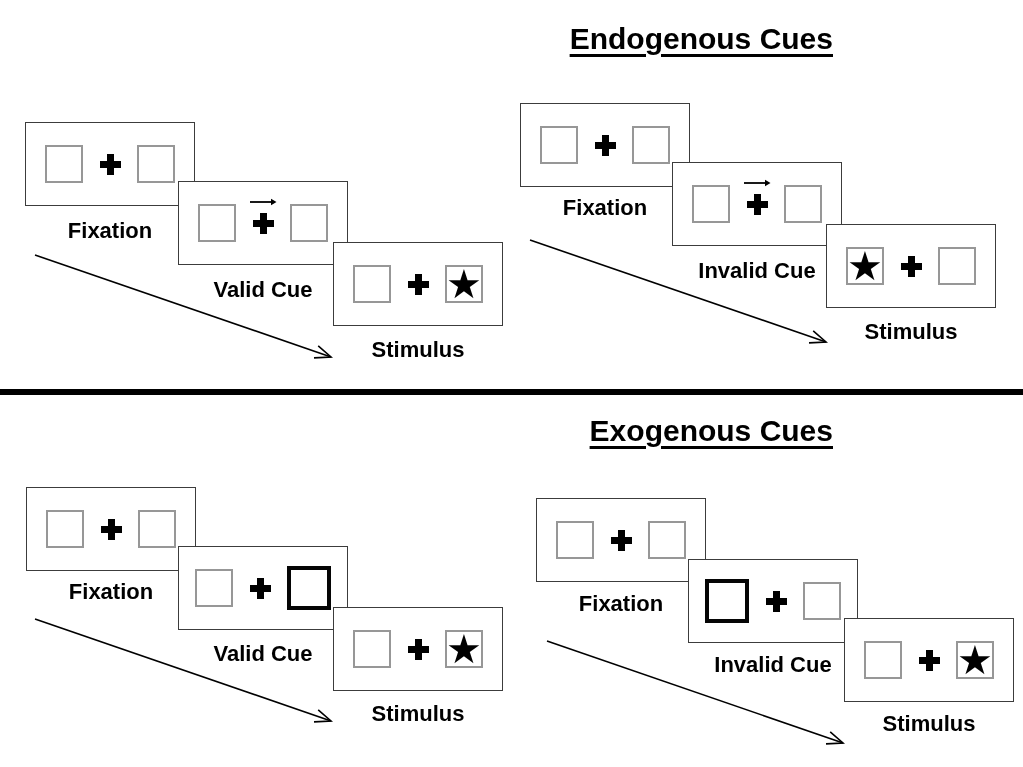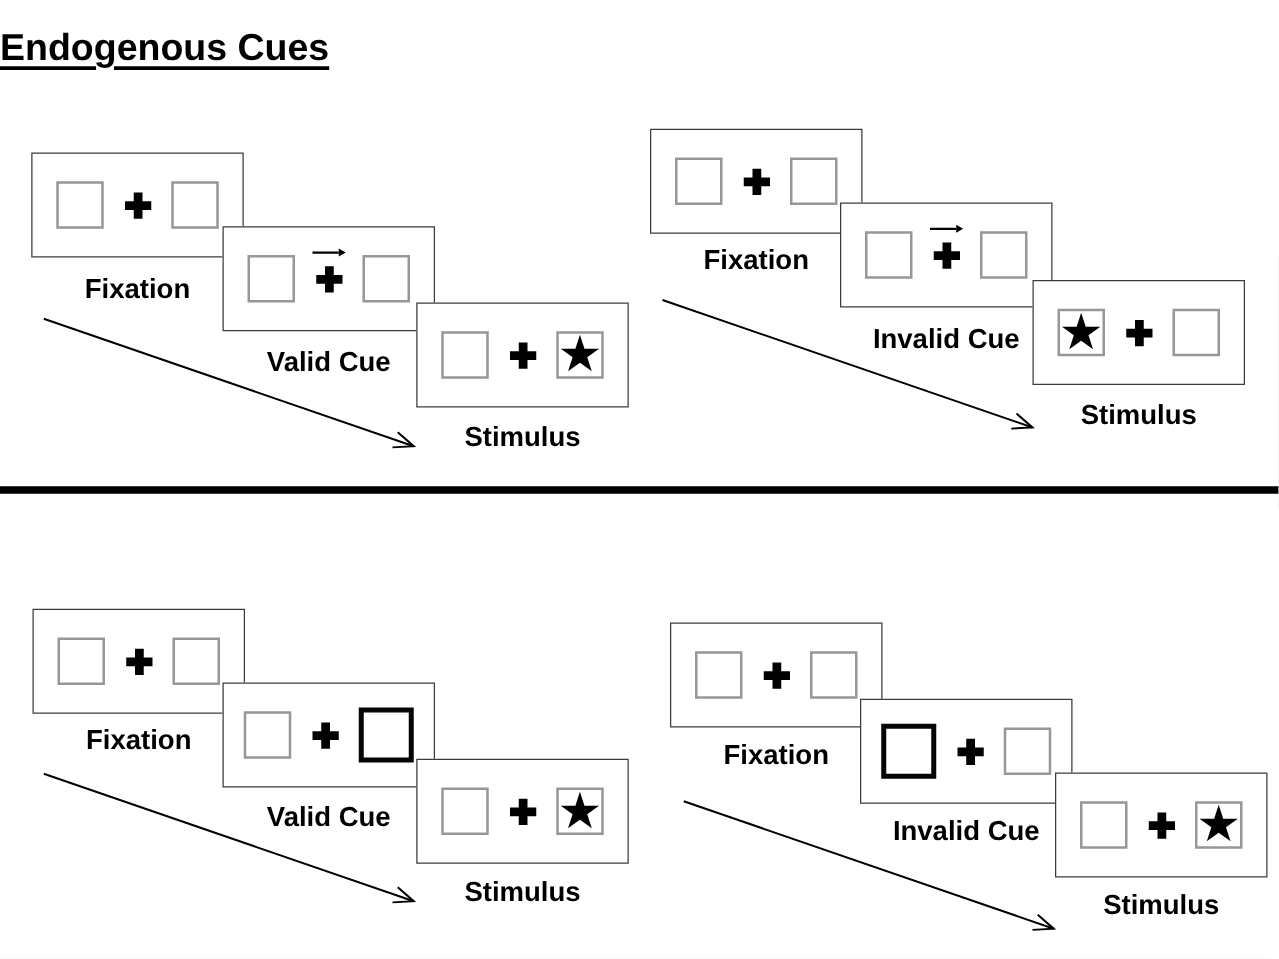--- a/index.html
+++ b/index.html
@@ -5,21 +5,21 @@
   html,body{margin:0;padding:0;background:#e8e8e8;}
   .canvas{
     position:relative;
     width:1023px;height:767px;
     background:#ffffff;
     overflow:hidden;
     font-family:"Liberation Sans", sans-serif;
   }
   .section-title{
     position:absolute;left:0;width:833px;
-    text-align:left;
+    text-align:right;
     font-size:30px;font-weight:bold;color:#000;
     text-decoration:underline;
     text-decoration-thickness:3px;
     text-underline-offset:5px;
     margin:0;
   }
   .divider{
     position:absolute;left:0;top:389px;
     width:1023px;height:6px;background:#000;
   }
@@ -145,20 +145,21 @@
       </span>
     <span class="center">
         <span class="plus"></span>
       </span>
     <span class="sq"></span>
   </div>
   <div class="plabel" style="left:826px;top:319px;">Stimulus</div>
 
   <div class="divider"></div>
 
+  <h1 class="section-title" style="top:414px;">Exogenous Cues</h1>
 
   <svg class="tarrow" style="left:31px;top:616px;" width="310" height="112" viewBox="0 0 310 112">
     <line x1="4" y1="3" x2="300" y2="105" stroke="#000" stroke-width="1.6"></line>
     <path d="M287.2 93.8 L300 105 L283 105.9" fill="none" stroke="#000" stroke-width="1.6"></path>
   </svg>
 
   <div class="panel" style="left:26px;top:487px;z-index:1;">
     <span class="sq"></span>
     <span class="center">
         <span class="plus"></span>

